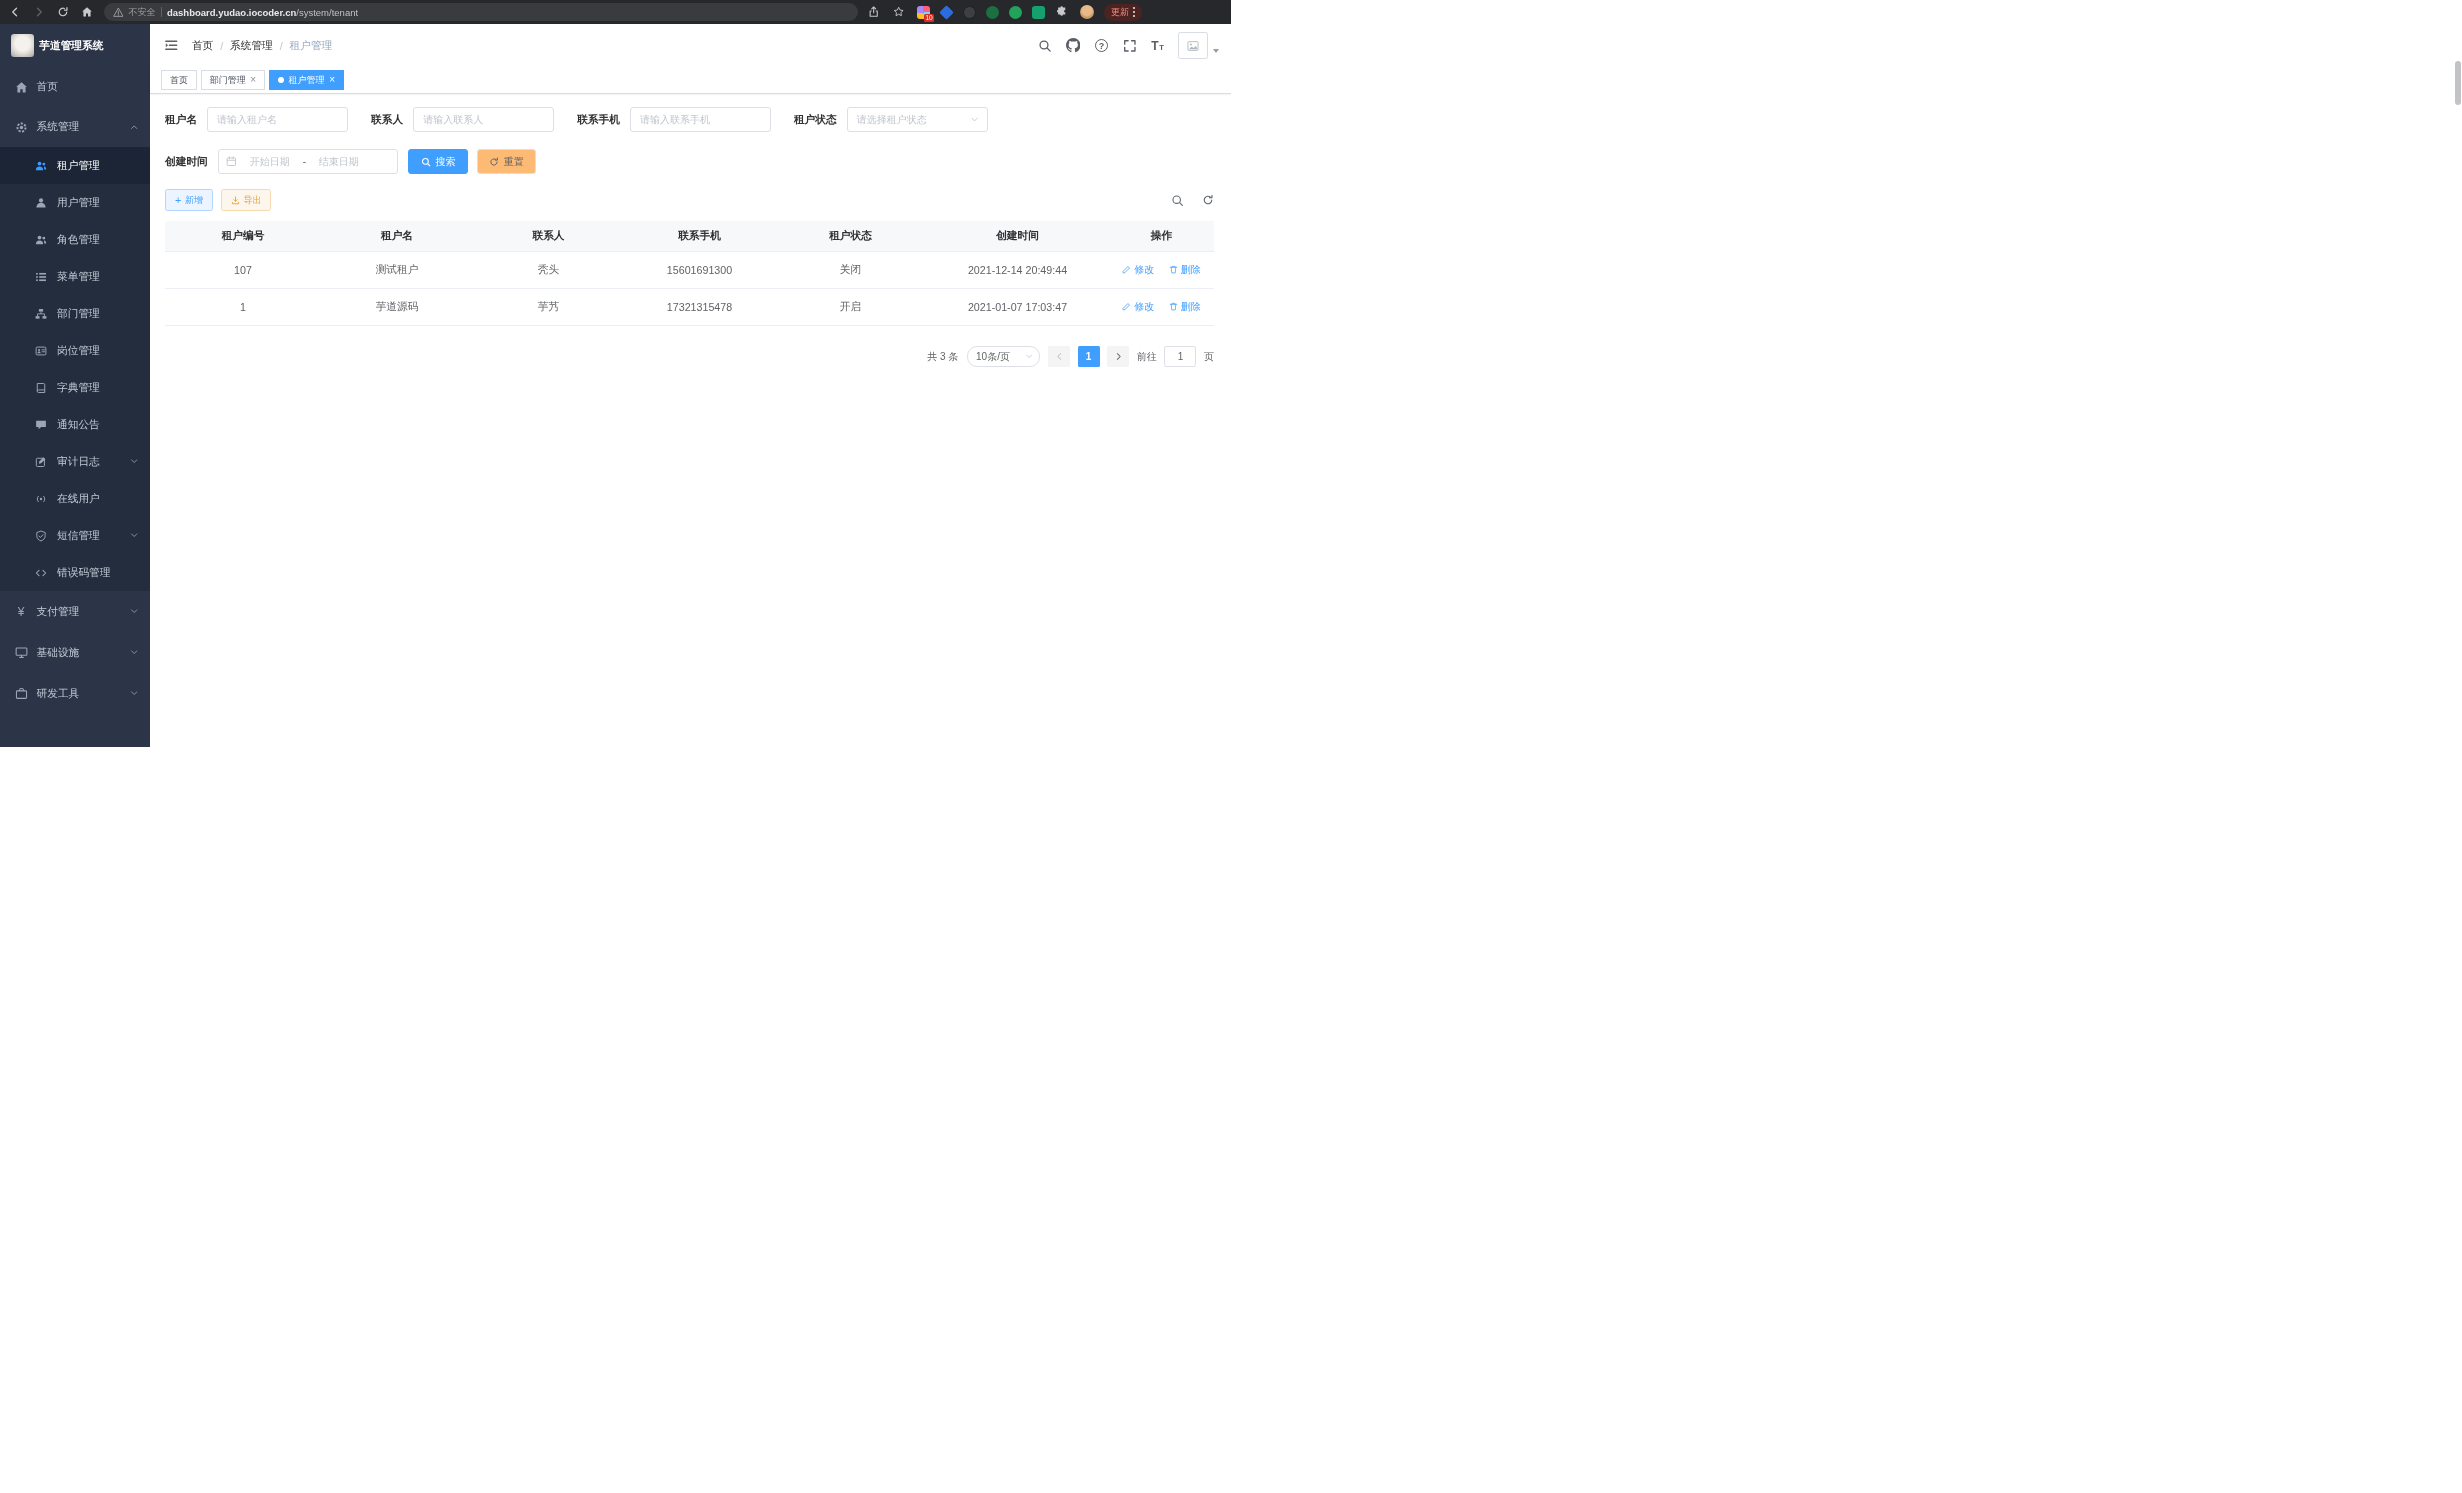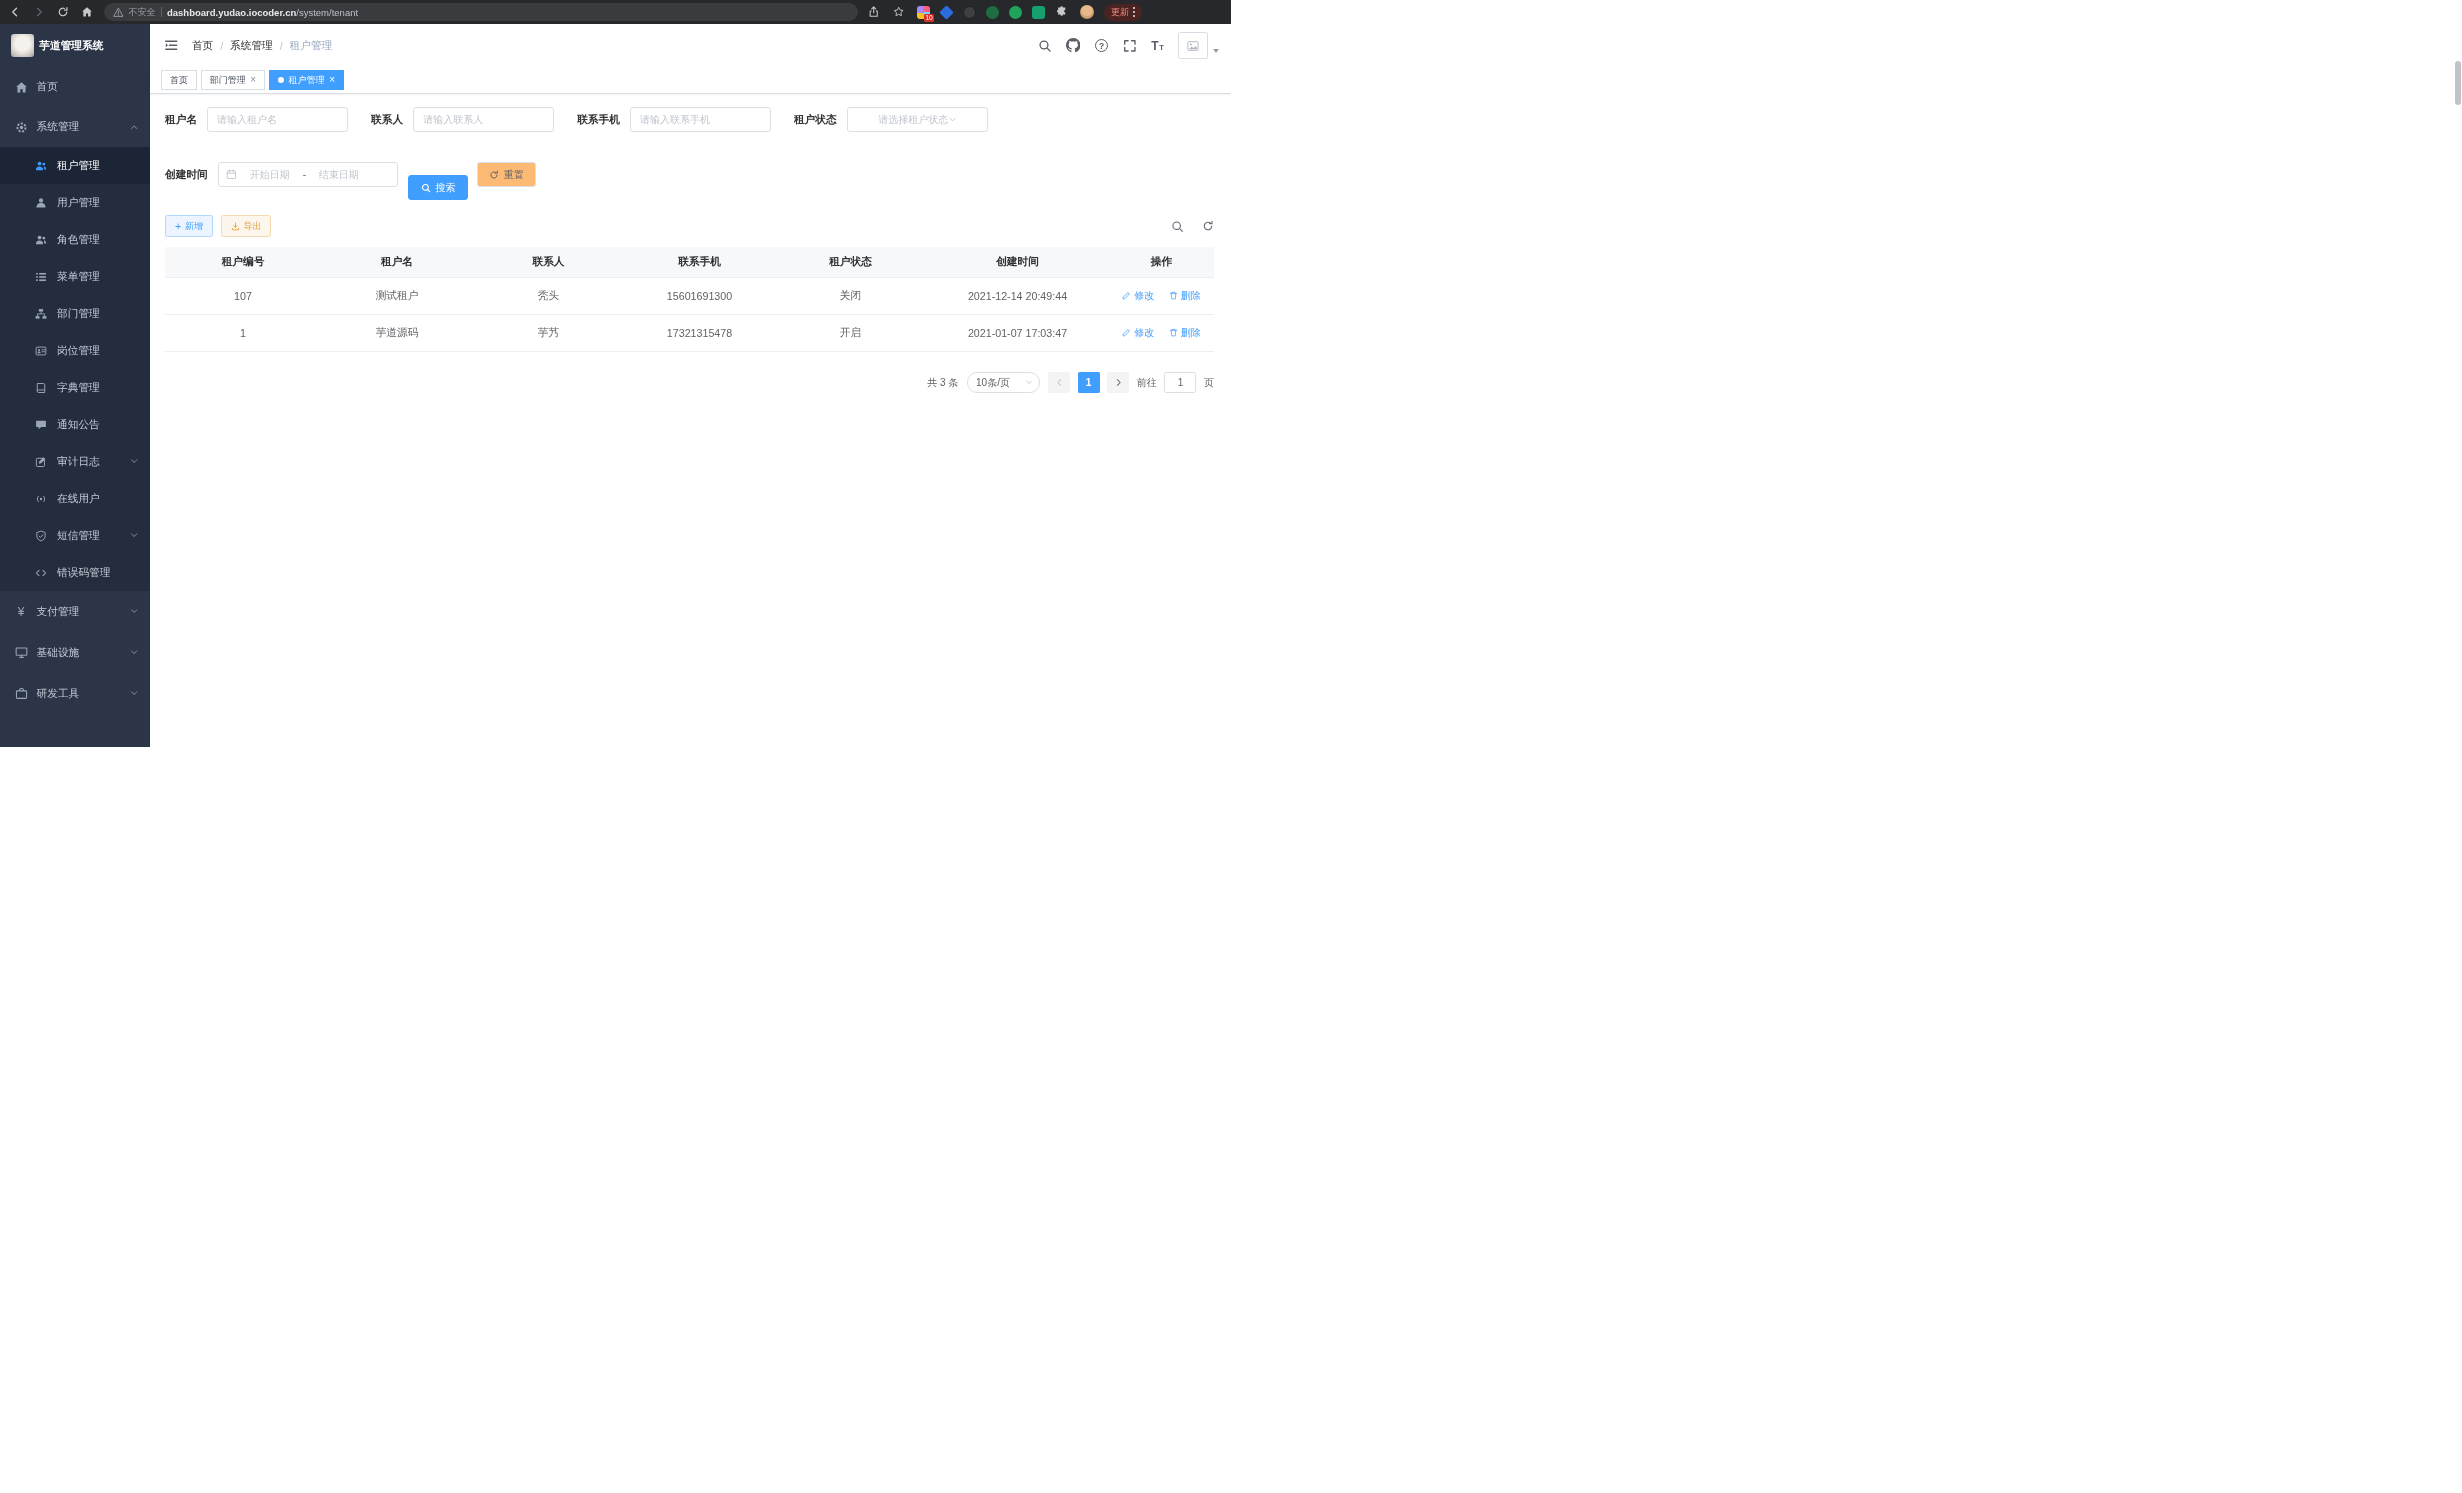--- a/index.html
+++ b/index.html
@@ -70,27 +70,27 @@
   .tag.active .x { color:#fff; }
   .tag .dot { width:6px; height:6px; border-radius:50%; background:#fff; }
 
   
   .content { padding:13px 17px 0 15px; flex:1 1 auto; }
   .frow { display:flex; align-items:center; margin-bottom:17px; }
   .fgroup { display:flex; align-items:center; margin-right:23px; }
   .flabel { font-weight:bold; color:#333; margin-right:10px; white-space:nowrap; }
   .inp { width:141px; height:25px; border:0.8px solid #dcdfe6; border-radius:3px; padding:0 9px; font-size:10px; color:#606266; outline:none; font-family:inherit; background:#fff; }
   .inp::placeholder { color:#bfc4cc; }
-  .sel { width:141px; height:25px; border:0.8px solid #dcdfe6; border-radius:3px; padding:0 7.6px 0 9px; font-size:10px; color:#bfc4cc; display:flex; align-items:center; justify-content:center; cursor:pointer; background:#fff; }
+  .sel { width:141px; height:25px; border:0.8px solid #dcdfe6; border-radius:3px; padding:0 7.6px 0 9px; font-size:10px; color:#bfc4cc; display:flex; align-items:center; justify-content:space-between; cursor:pointer; background:#fff; }
   .daterange { width:180px; height:25px; border:0.8px solid #dcdfe6; border-radius:3px; display:flex; align-items:center; padding:0 7.6px; gap:5.3px; background:#fff; cursor:text; }
   .daterange .dinp { border:none; outline:none; width:55px; font-size:10px; color:#606266; font-family:inherit; text-align:center; }
   .daterange .dinp::placeholder { color:#bfc4cc; }
   .daterange .dsep { color:#606266; font-size:10px; }
   .btn { display:inline-flex; align-items:center; gap:4.6px; height:25px; padding:0 11.4px; border-radius:3px; font-size:10px; cursor:pointer; border:0.8px solid transparent; font-family:inherit; }
-  .btn-primary { background:#409eff; color:#fff; border-color:#409eff; margin-left:10.7px;margin-top:26px; }
+  .btn-primary { background:#409eff; color:#fff; border-color:#409eff; margin-left:10.7px; }
   .btn-plain { background:#fdba74; color:#606266; border-color:#dcdfe6; margin-left:9px; }
   .minibtn { display:inline-flex; align-items:center; gap:3.8px; height:22px; padding:0 9px; border-radius:2.3px; font-size:9px; cursor:pointer; }
   .minibtn.add { background:#ecf5ff; border:0.8px solid #b3d8ff; color:#409eff; }
   .minibtn.export { background:#fdf6ec; border:0.8px solid #f5dab1; color:#e6a23c; margin-left:7.6px; }
   .toolbar { display:flex; align-items:center; margin-bottom:10px; }
   .tool-icons { margin-left:auto; display:flex; align-items:center; gap:18px; color:#646a73; }
   .tool-icons .tic { cursor:pointer; }
 
   
   table.grid { width:100%; border-collapse:collapse; table-layout:fixed; }

